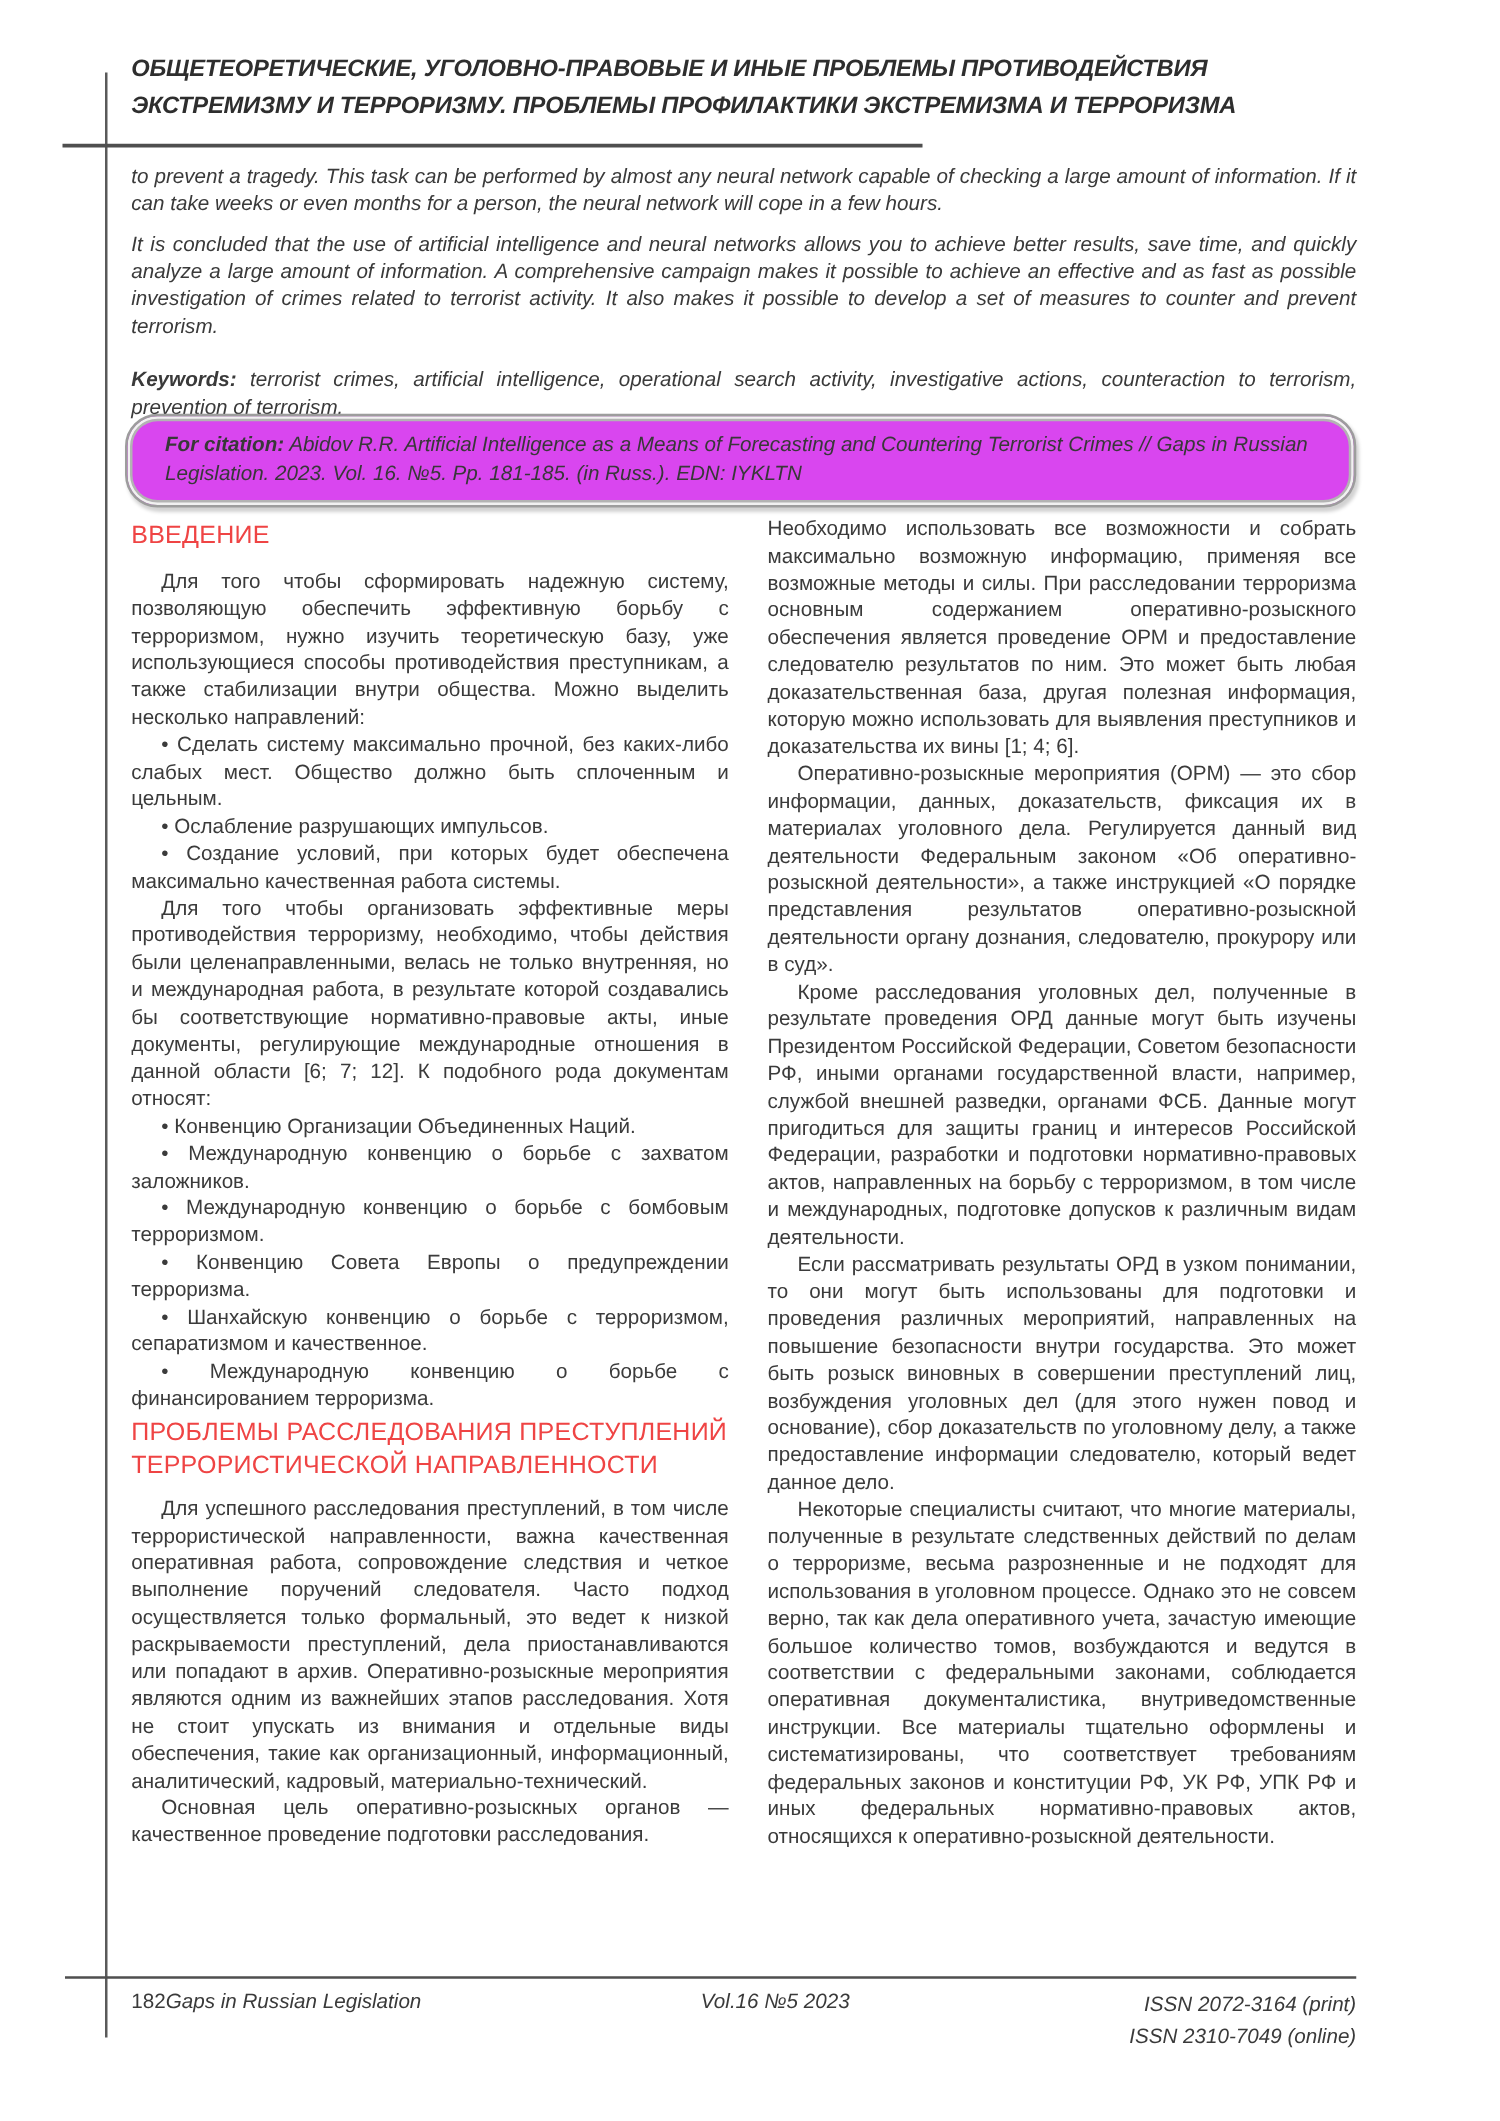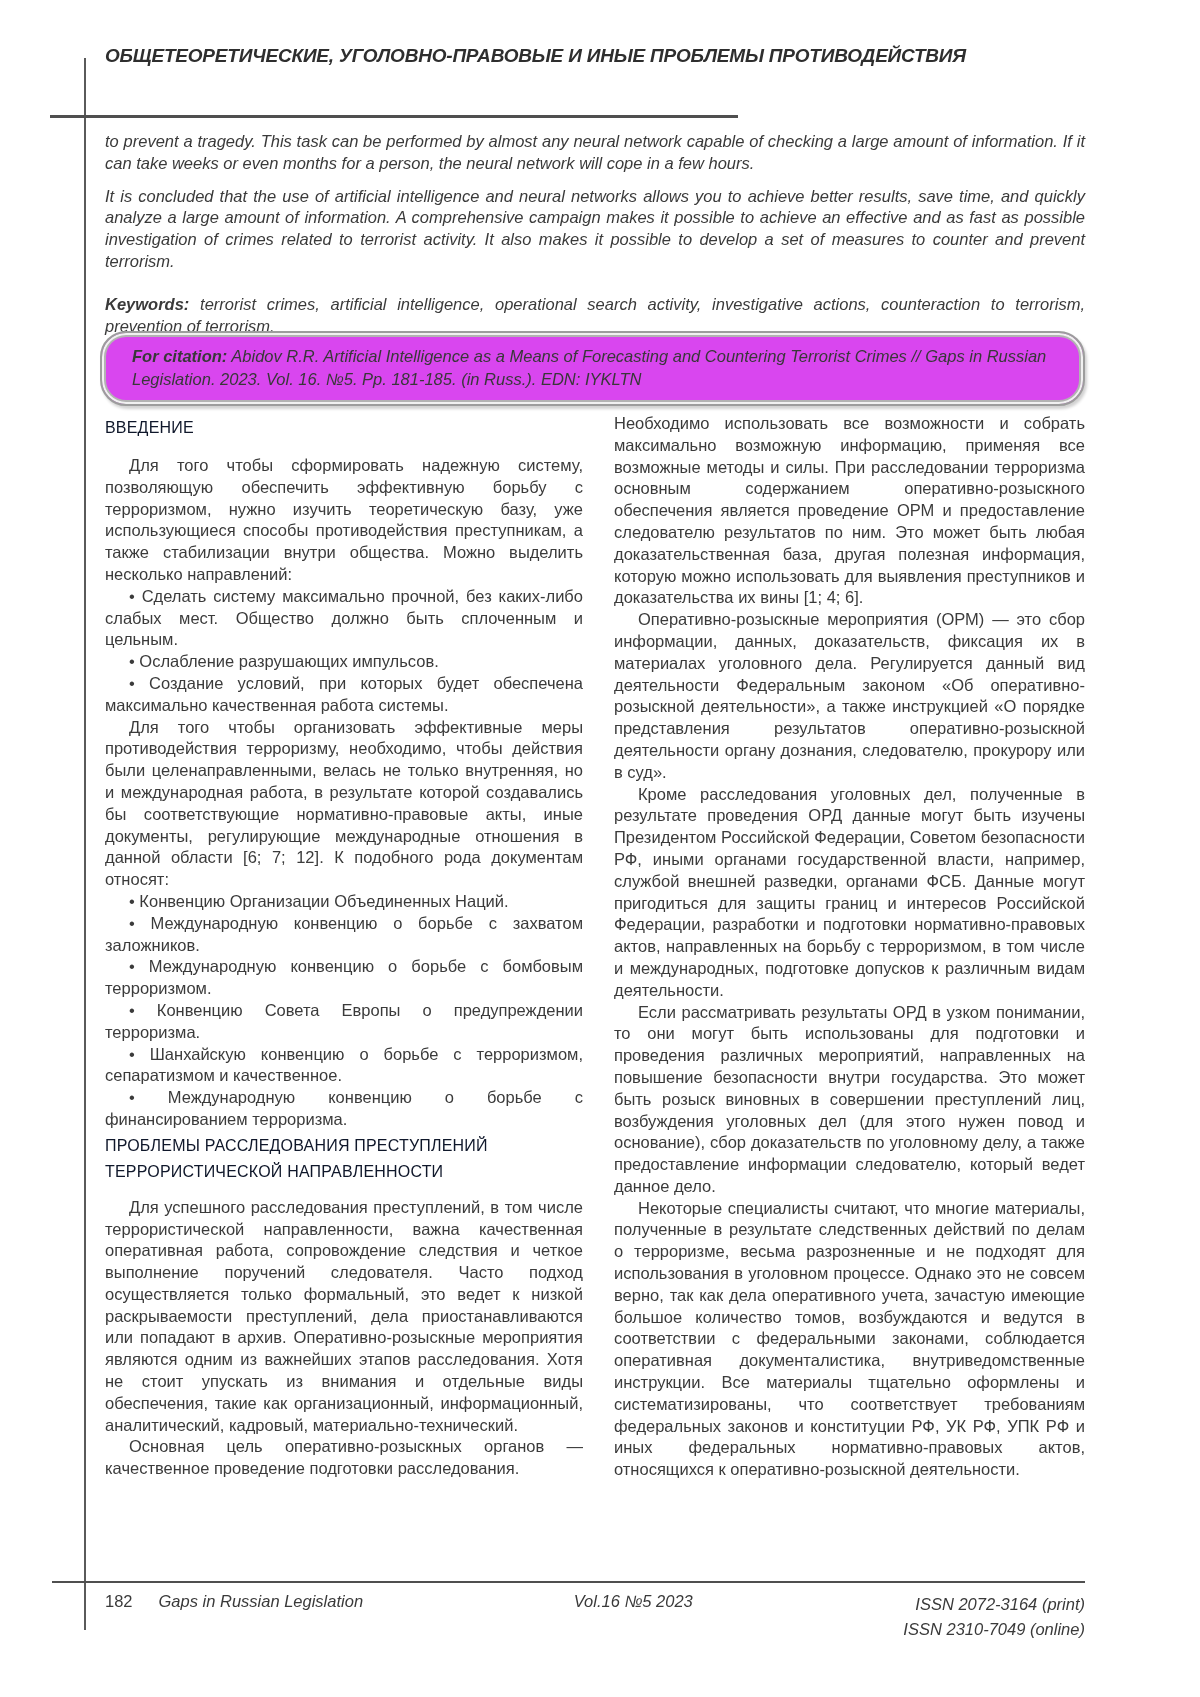--- a/index.html
+++ b/index.html
@@ -67,54 +67,55 @@
 
   
   .columns {
     position: absolute; left: 105px; top: 413px;
     width: 980px; height: 1162px; overflow: hidden;
     display: flex; gap: 31px;
   }
   .col-left  { width: 478px; }
   .col-right { width: 471px; }
   h2.section-heading {
-    font-size: 16px; font-weight: 400; color: #0f172a;
+    font-size: 20px; font-weight: 400; color: #ef4444;
     line-height: 26px; margin: 2px 0 14px 0; letter-spacing: 0.2px;
   }
   h2.section-heading.second { margin-bottom: 12px; }
   .columns p.body {
     font-size: 16.5px; line-height: 21.8px; text-align: justify;
     color: #3b3b3b; margin: 0; text-indent: 24px;
     hyphens: auto; -webkit-hyphens: auto;
   }
   .columns p.body.noindent { text-indent: 0; }
 
   
   .footer {
     position: absolute; left: 105px; top: 1592px; width: 980px;
     display: flex; justify-content: space-between; align-items: flex-start;
     font-size: 16.5px; color: #3a3a3a;
   }
-  .footer .f-left { display: flex; gap: 26px; align-items: baseline; text-align: center; }
+  .footer .f-left { display: flex; align-items: baseline; text-align: center; }
   .footer .f-page { font-style: normal; }
   .footer .f-journal { font-style: italic; }
   .footer .f-vol { font-style: italic; }
   .footer .f-issn { text-align: right; font-style: italic; line-height: 25px; }
 </style>
 </head>
 <body>
 
 <div class="page">
 
   <div class="rule-v"></div>
   <div class="rule-h-top"></div>
   <div class="rule-h-bottom"></div>
 
   <div class="running-head">
     <div>ОБЩЕТЕОРЕТИЧЕСКИЕ, УГОЛОВНО-ПРАВОВЫЕ И ИНЫЕ ПРОБЛЕМЫ ПРОТИВОДЕЙСТВИЯ</div>
+    <div>ЭКСТРЕМИЗМУ И ТЕРРОРИЗМУ. ПРОБЛЕМЫ ПРОФИЛАКТИКИ ЭКСТРЕМИЗМА И ТЕРРОРИЗМА</div>
   </div>
 
   <div class="abstract">
     <p>to prevent a tragedy. This task can be performed by almost any neural network capable of checking a large amount of information. If it can take weeks or even months for a person, the neural network will cope in a few hours.</p>
     <p>It is concluded that the use of artificial intelligence and neural networks allows you to achieve better results, save time, and quickly analyze a large amount of information. A comprehensive campaign makes it possible to achieve an effective and as fast as possible investigation of crimes related to terrorist activity. It also makes it possible to develop a set of measures to counter and prevent terrorism.</p>
     <p class="keywords"><span class="lead-bold">Keywords:</span><span> terrorist crimes, artificial intelligence, operational search activity, investigative actions, counteraction to terrorism, prevention of terrorism.</span></p>
   </div>
 
   <div class="citation-box">
     <p><span class="lead-bold">For citation:</span><span> Abidov R.R. Artificial Intelligence as a Means of Forecasting and Countering Terrorist Crimes // Gaps in Russian Legislation. 2023. Vol. 16. №5. Pp. 181-185. (in Russ.). EDN: IYKLTN</span></p>

